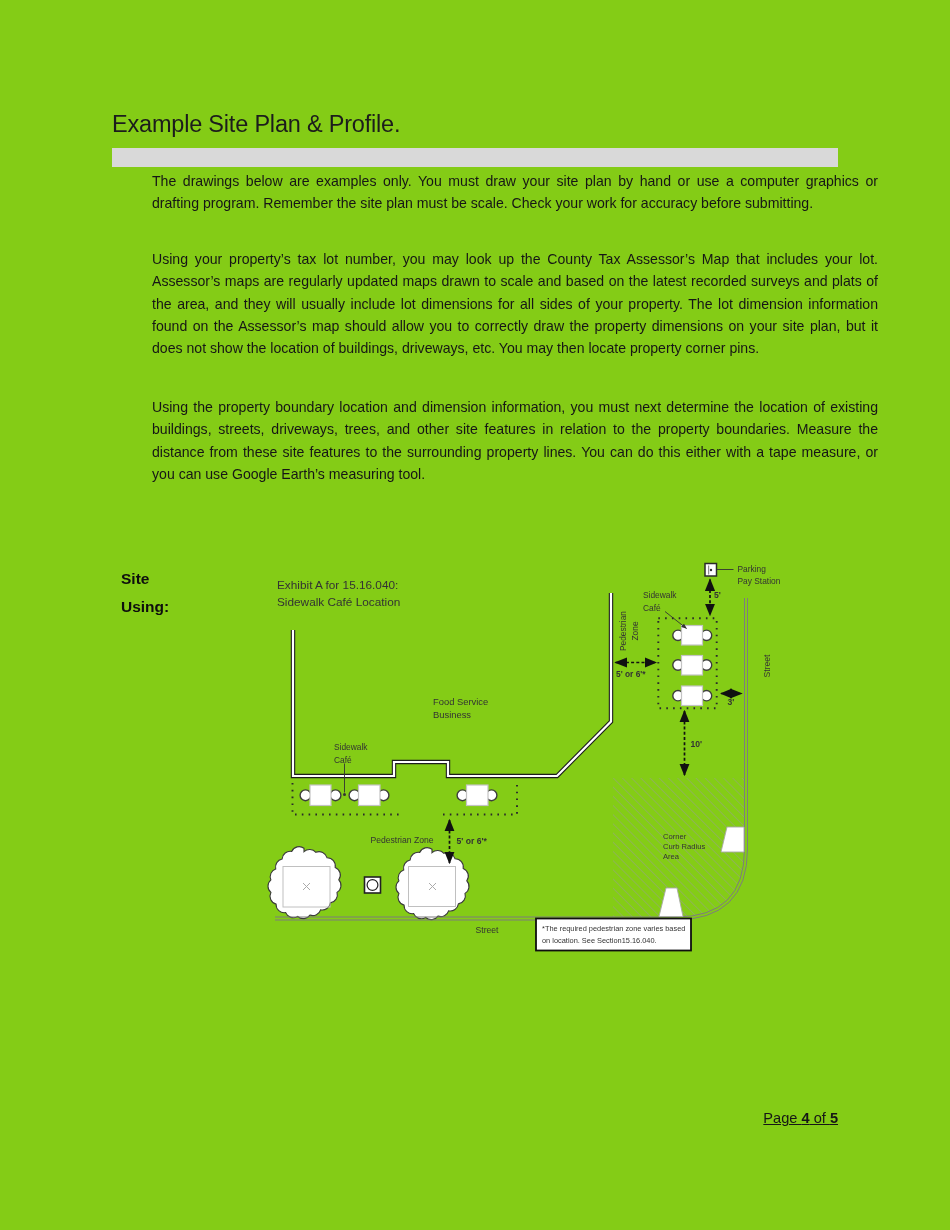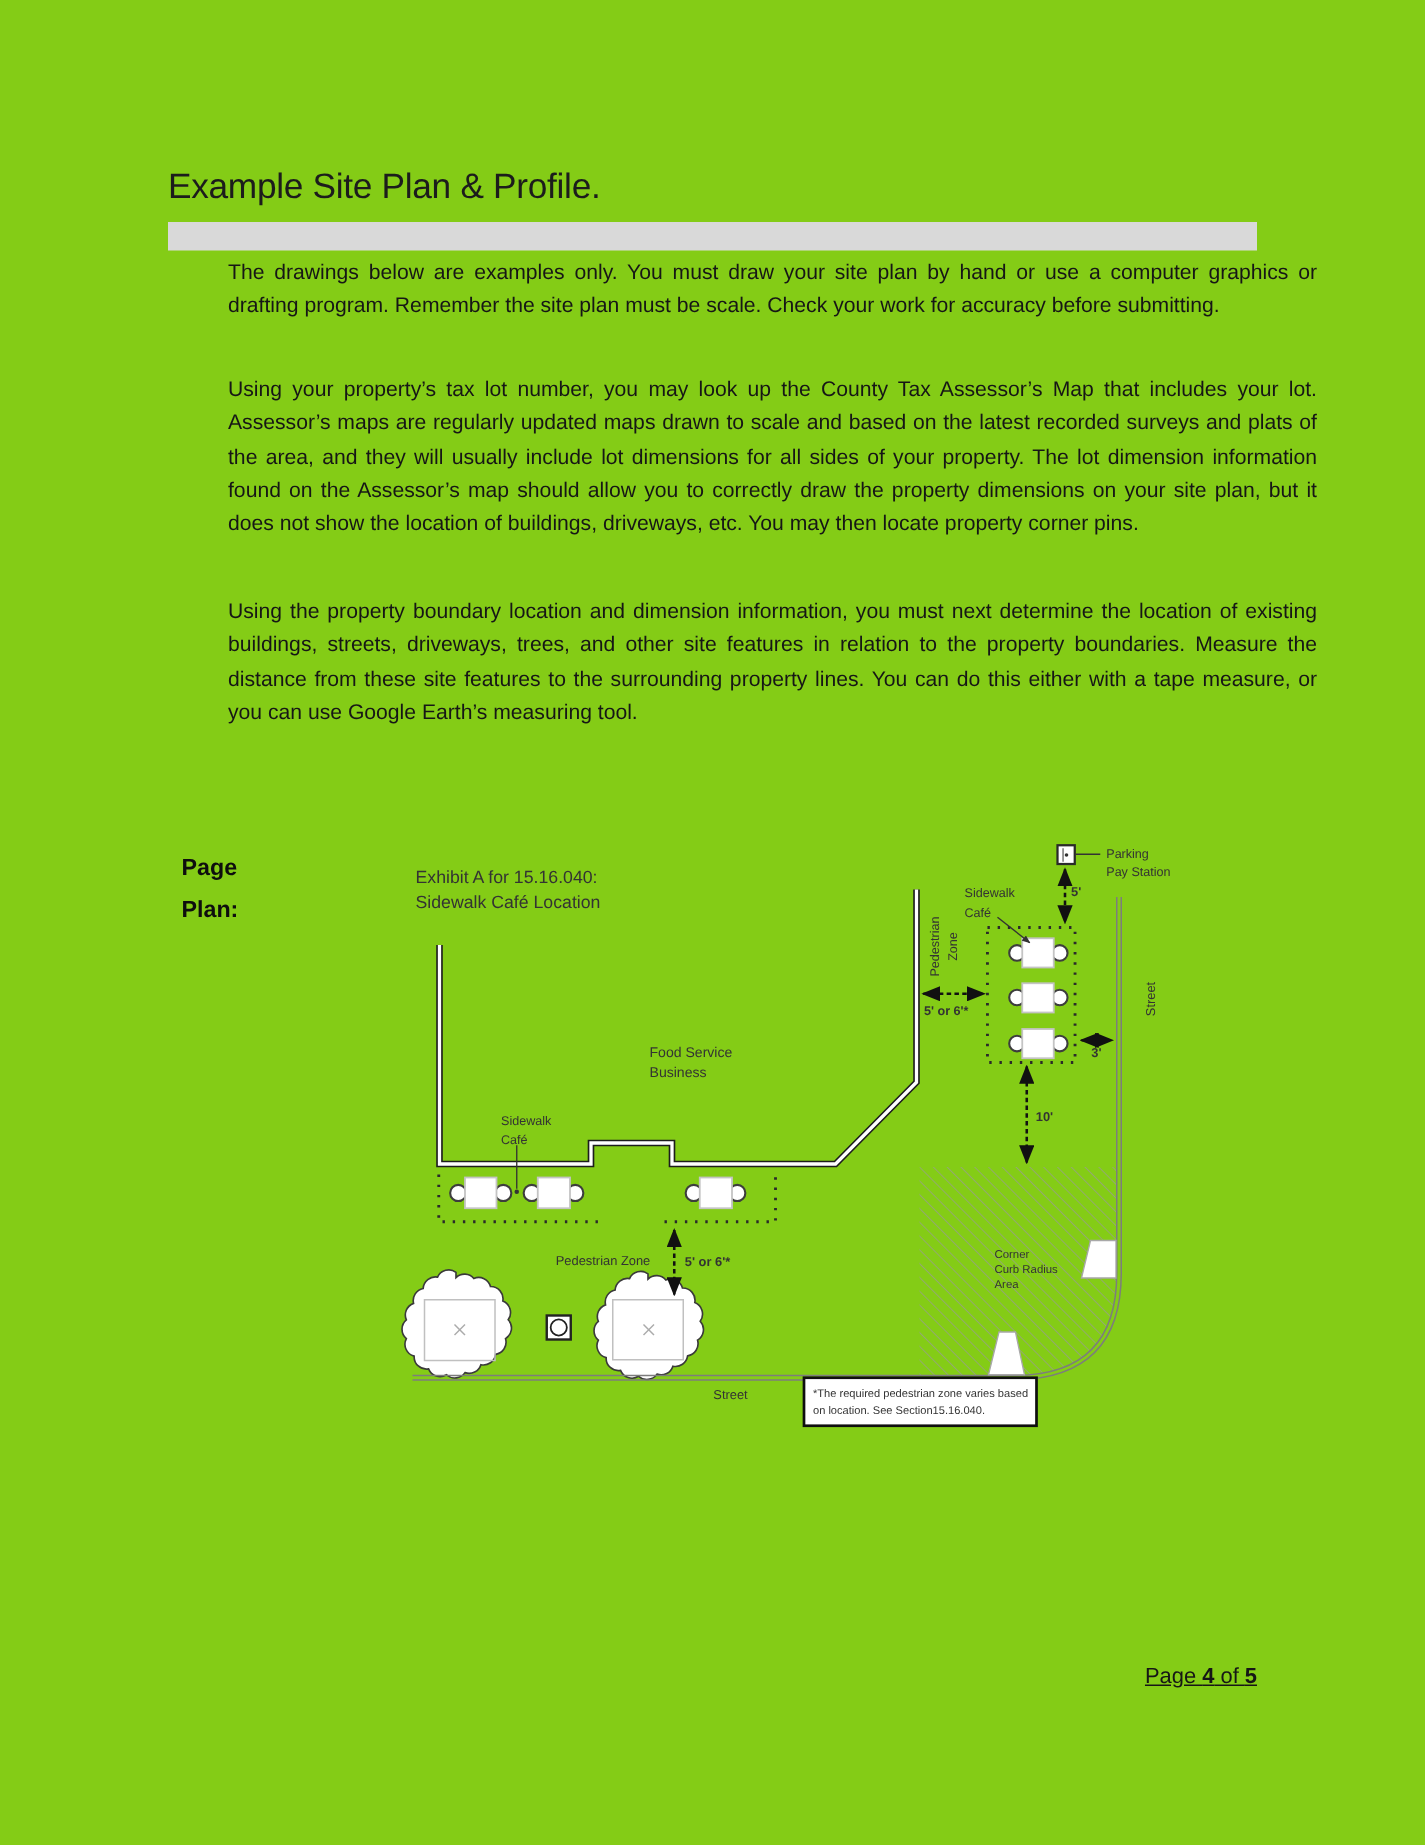--- a/index.html
+++ b/index.html
@@ -39,21 +39,21 @@
 
 <div class="page">
 
   <div class="doc-title">Example Site Plan &amp; Profile.</div>
   <div class="title-bar" style="background: rgb(217, 217, 217);"></div>
 
   <div class="para p1">The drawings below are examples only. You must draw your site plan by hand or use a computer graphics or drafting program. Remember the site plan must be scale. Check your work for accuracy before submitting.</div>
   <div class="para p2">Using your property’s tax lot number, you may look up the County Tax Assessor’s Map that includes your lot. Assessor’s maps are regularly updated maps drawn to scale and based on the latest recorded surveys and plats of the area, and they will usually include lot dimensions for all sides of your property. The lot dimension information found on the Assessor’s map should allow you to correctly draw the property dimensions on your site plan, but it does not show the location of buildings, driveways, etc. You may then locate property corner pins.</div>
   <div class="para p3">Using the property boundary location and dimension information, you must next determine the location of existing buildings, streets, driveways, trees, and other site features in relation to the property boundaries. Measure the distance from these site features to the surrounding property lines. You can do this either with a tape measure, or you can use Google Earth’s measuring tool.</div>
 
-  <div class="sp-heading">Page Plan:</div>
+  <div class="sp-heading">Site Using:</div>
 
   <svg class="siteplan" width="740" height="420" viewBox="110 545 740 420">
     <defs>
       <marker id="ah" viewBox="0 0 10 8" refX="9" refY="4" markerWidth="7.5" markerHeight="6" orient="auto-start-reverse">
         <path d="M0,0 L10,4 L0,8 Z" fill="#111"></path>
       </marker>
       <marker id="ah2" viewBox="0 0 10 8" refX="9" refY="4" markerWidth="6.5" markerHeight="5" orient="auto">
         <path d="M0,0 L10,4 L0,8 Z" fill="#333"></path>
       </marker>
       <pattern id="hatch" width="6.5" height="6.5" patternUnits="userSpaceOnUse" patternTransform="rotate(-45)">

